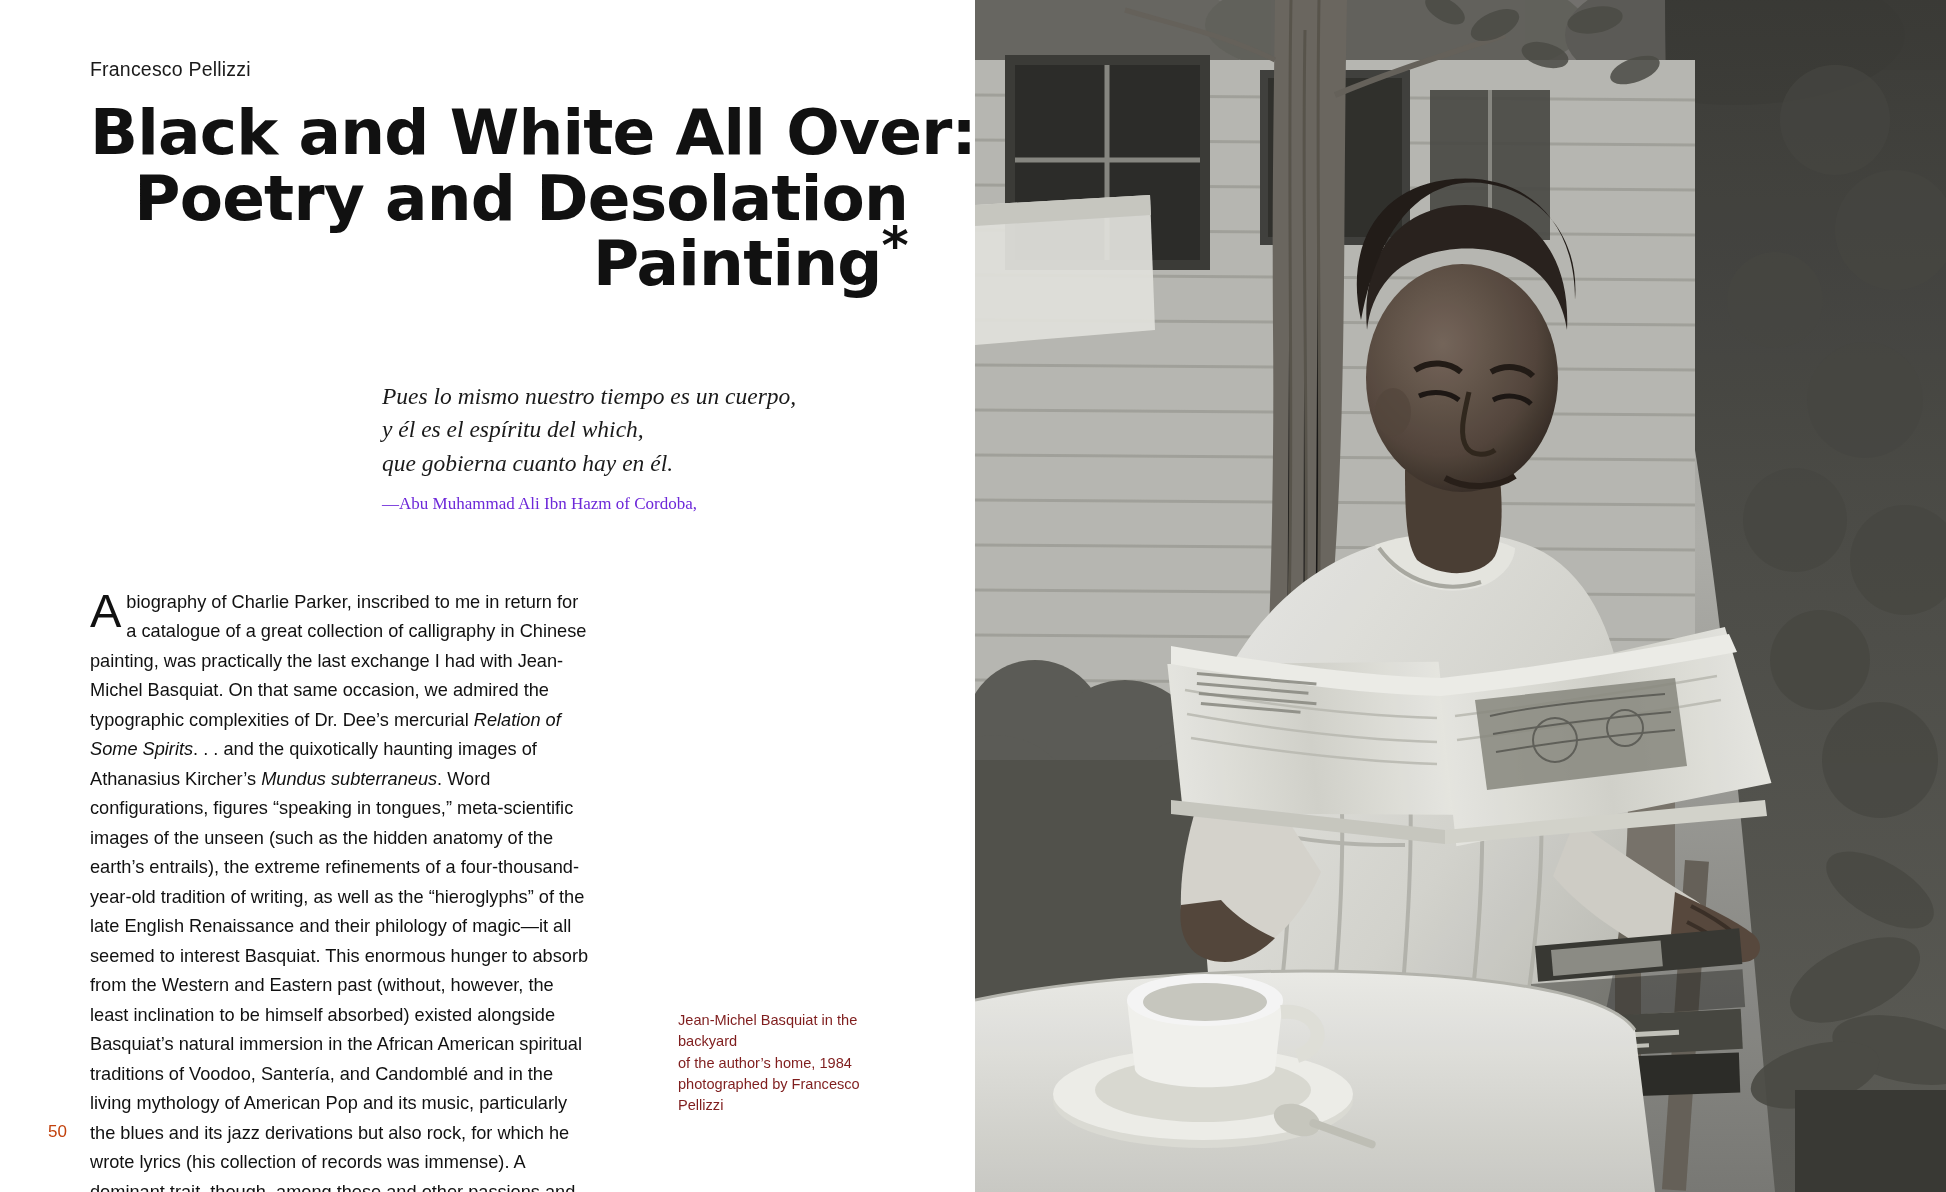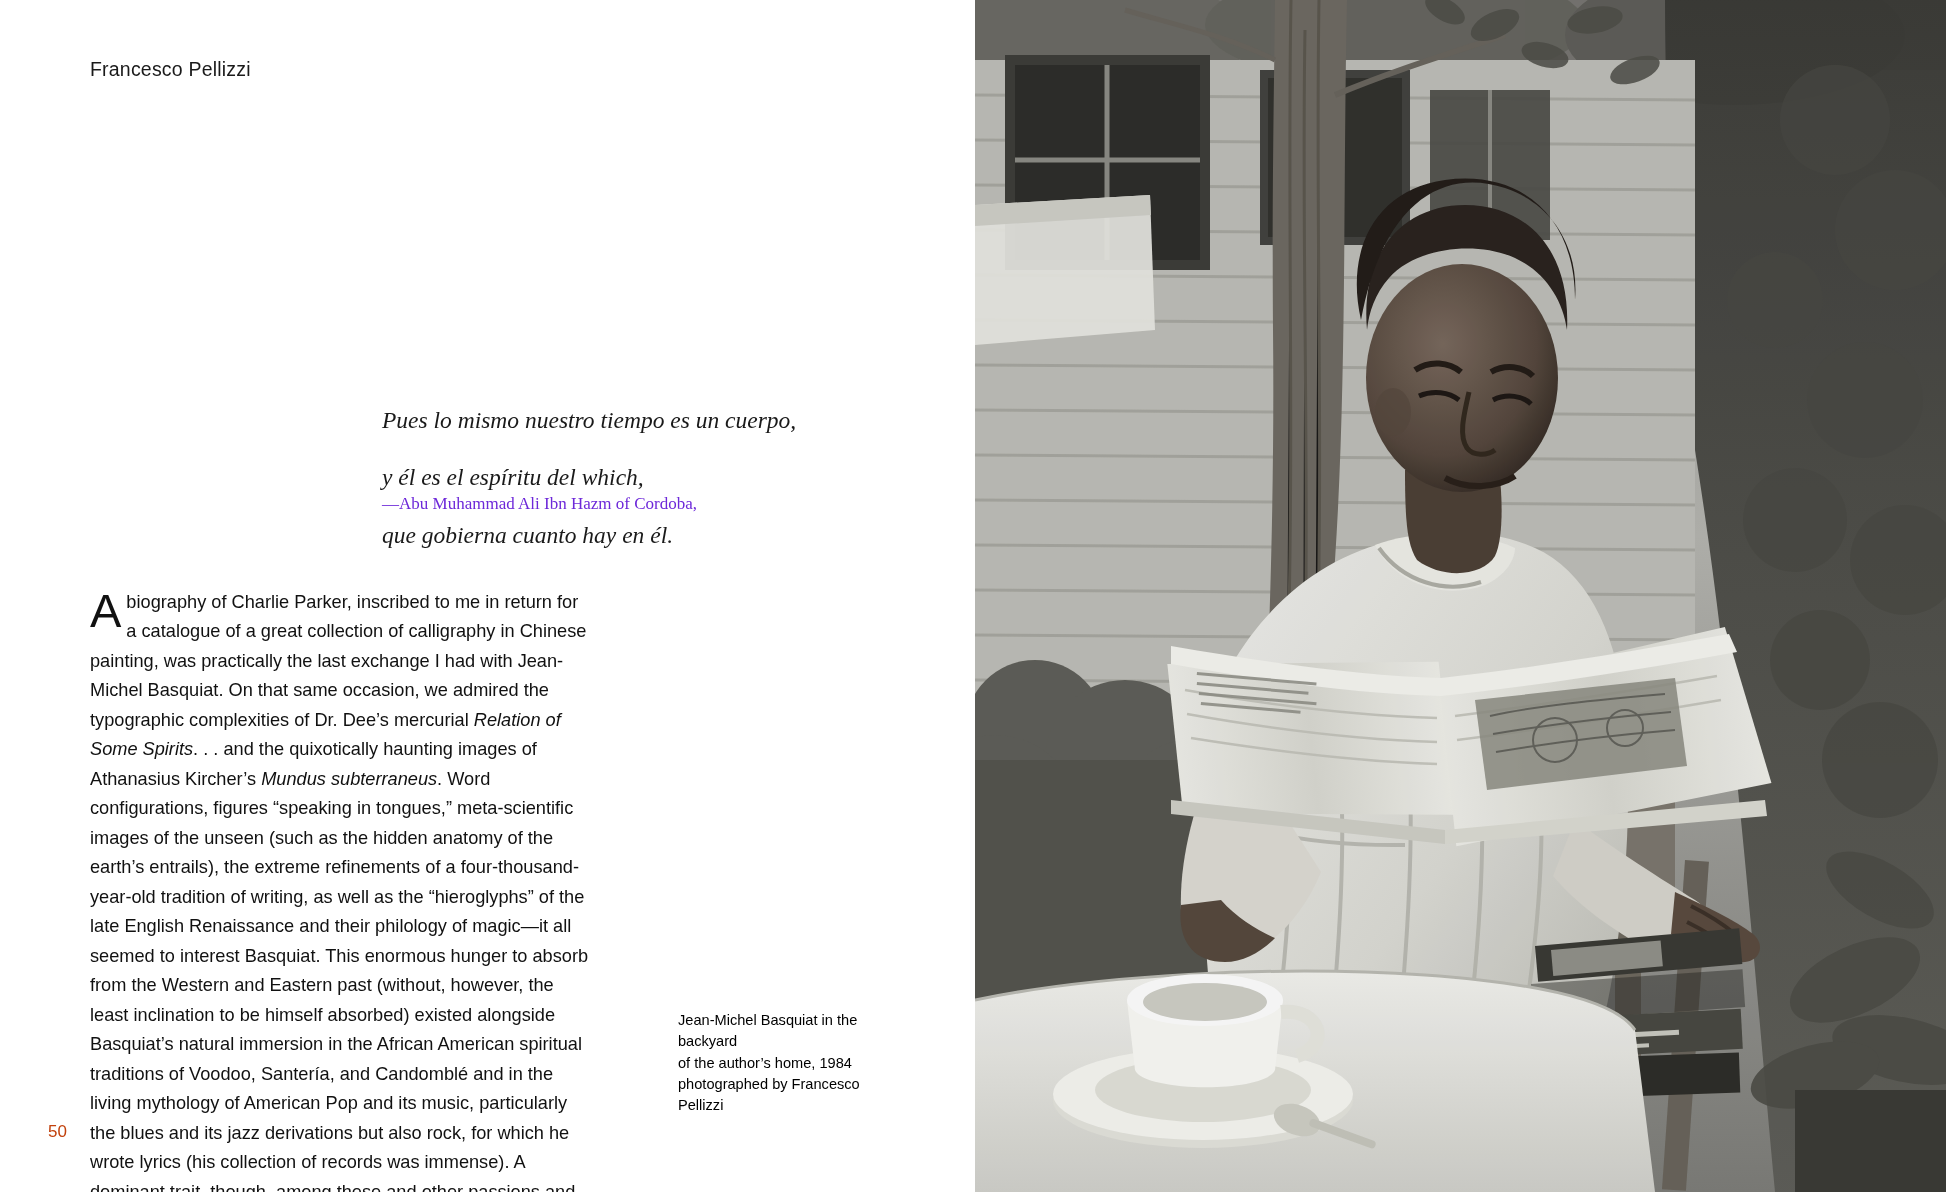--- a/index.html
+++ b/index.html
@@ -65,21 +65,21 @@
     position: absolute;
     left: 382px;
     top: 380px;
     width: 520px;
     font-family: "Liberation Serif", serif;
     font-style: italic;
     font-size: 23.5px;
     line-height: 1.42;
     color: #1a1a1a;
   }
-  .epigraph .eline { display: block; margin-top: 24px; }
+  .epigraph .eline { display: block; }
 
   .epigraph-source {
     position: absolute;
     left: 382px;
     top: 492px;
     width: 520px;
     text-align: left;
     font-family: Liberation Serif, serif;
     font-size: 17px;
     line-height: 1.45;
@@ -112,21 +112,21 @@
   .body-text i { font-style: italic; }
 
   .caption {
     position: absolute;
     left: 678px;
     top: 1010px;
     width: 230px;
     font-family: "Liberation Sans", sans-serif;
     font-size: 14.6px;
     line-height: 1.46;
-    color: #000000;
+    color: #7f1d1d;
   }
   .caption .cline { display: block; }
 
   .folio {
     position: absolute;
     left: 48px;
     top: 1122px;
     font-family: "Liberation Sans", sans-serif;
     font-size: 17px;
     color: #c2410c;
@@ -146,20 +146,25 @@
 </style>
 </head>
 <body>
 
 <div class="page">
 
   <div class="left-pane">
 
     <div class="author-line">Francesco Pellizzi</div>
 
+    <div class="title-block">
+      <span class="tl">Black and White All Over:</span>
+      <span class="tl">Poetry and Desolation</span>
+      <span class="tl"><span>Painting</span><span class="star">*</span></span>
+    </div>
 
     <div class="epigraph">
       <span class="eline">Pues lo mismo nuestro tiempo es un cuerpo,</span>
       <span class="eline">y él es el espíritu del which,</span>
       <span class="eline">que gobierna cuanto hay en él.</span>
     </div>
 
     <div class="epigraph-source">
       <span class="sline">—Abu Muhammad Ali Ibn Hazm of Cordoba,</span>
     </div>

